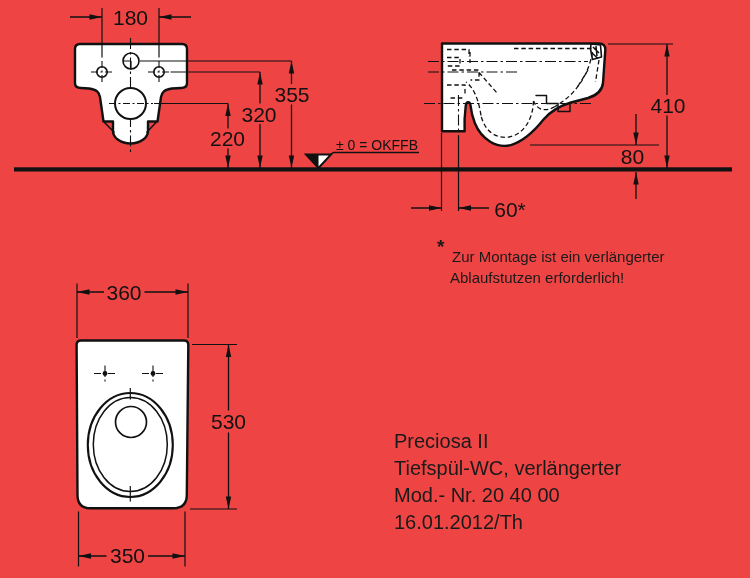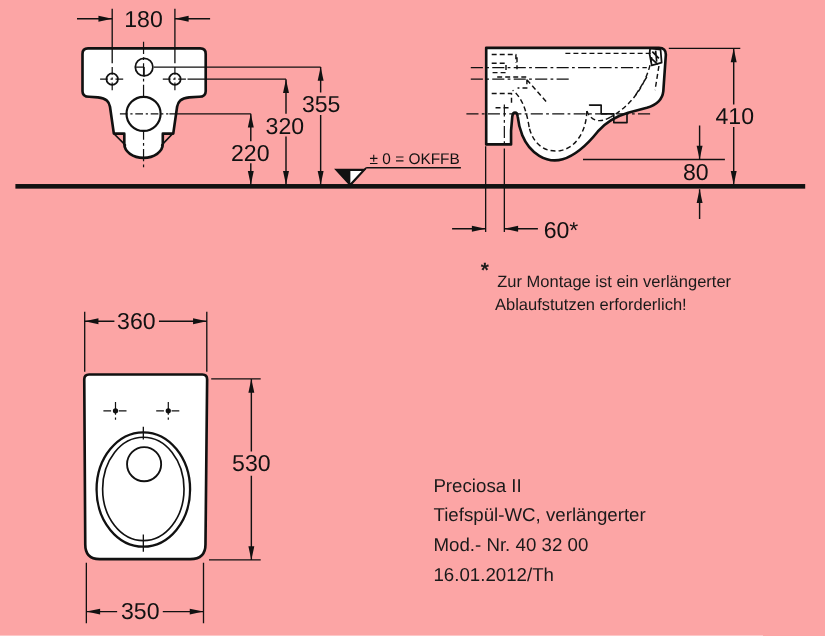--- a/index.html
+++ b/index.html
@@ -1,32 +1,32 @@
 <!DOCTYPE html>
 <html><head>
 <meta charset="utf-8">
 <style>
   html,body{margin:0;padding:0;background:#ffffff;}
-  #stage{position:relative;width:750px;height:578px;background:#fca5a5;overflow:hidden;
+  #stage{position:relative;width:750px;height:578px;background:#ef4444;overflow:hidden;
          font-family:"Liberation Sans", sans-serif;}
   svg{position:absolute;left:0;top:0;}
   .outline{stroke:#111;stroke-width:2.4;fill:#fff;stroke-linejoin:round;stroke-linecap:round;}
   .solid{stroke:#111;stroke-width:1.6;fill:none;stroke-linejoin:round;stroke-linecap:round;}
   .thin{stroke:#111;stroke-width:1.2;fill:none;}
   .dim{stroke:#111;stroke-width:1.3;fill:none;}
   .hid{stroke:#111;stroke-width:1.3;fill:none;stroke-dasharray:4.5 2.8;stroke-linejoin:round;}
   .cl{stroke:#111;stroke-width:1.1;fill:none;stroke-dasharray:11 3 2.5 3;}
   .cls{stroke:#111;stroke-width:1.1;fill:none;stroke-dasharray:7 2.5 2 2.5;}
   .arrow{fill:#111;stroke:none;}
   .floor{fill:#111;}
   text.dim-label{font:21px "Liberation Sans", sans-serif;fill:#111;text-anchor:middle;}
   text.datum{font:14px "Liberation Sans", sans-serif;fill:#111;}
   .note{position:absolute;color:#1a1a1a;font-size:15px;line-height:21px;}
   .note-marker{position:absolute;color:#1a1a1a;font-size:19px;font-weight:bold;}
-  .titleblock{position:absolute;left:394px;top:428px;color:#1a1a1a;font-size:17px;line-height:27px;}
+  .titleblock{position:absolute;left:394px;top:428px;color:#1a1a1a;font-size:20px;line-height:27px;}
 </style>
 </head>
 <body>
 
 <div id="stage">
 
 <svg width="750" height="578" viewBox="0 0 750 578">
 
   <rect class="floor" x="14" y="167.3" width="718" height="4.2"></rect>
 
@@ -168,17 +168,17 @@
   </g>
 </svg>
 
   <div class="note-marker" style="left:437px;top:236px;">*</div>
   <div class="note" style="left:452px;top:246px;">Zur Montage ist ein verlängerter</div>
   <div class="note" style="left:450px;top:267px;">Ablaufstutzen erforderlich!</div>
 
   <div class="titleblock">
     <div>Preciosa II</div>
     <div>Tiefspül-WC, verlängerter</div>
-    <div>Mod.- Nr. 40 32 00</div>
+    <div>Mod.- Nr. 20 40 00</div>
     <div>16.01.2012/Th</div>
   </div>
 
 </div>
 
 </body></html>

